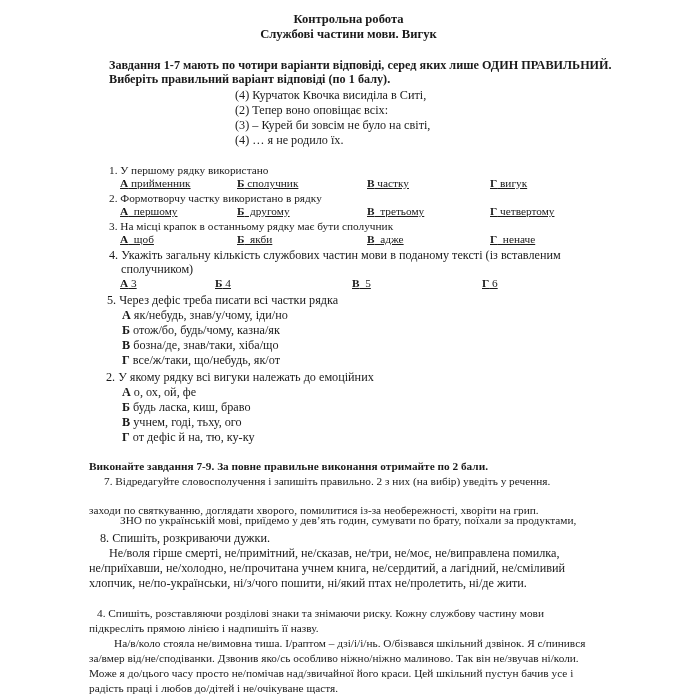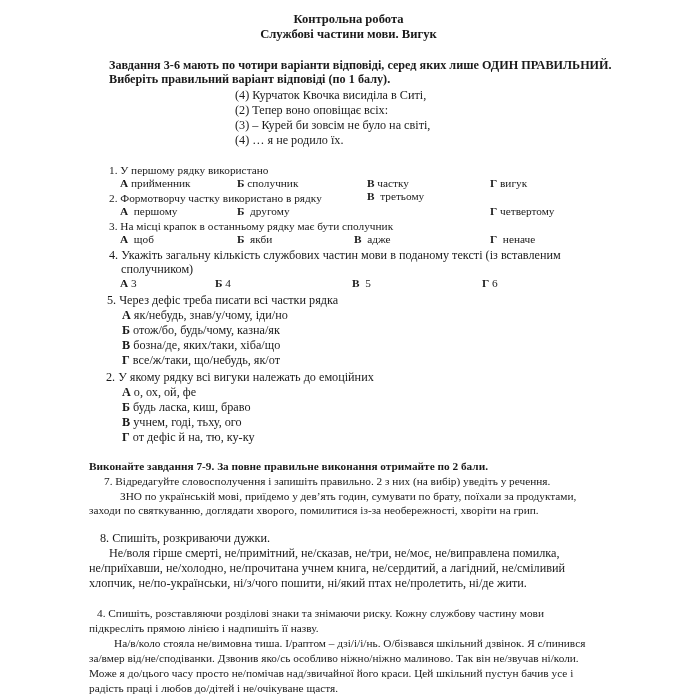--- a/index.html
+++ b/index.html
@@ -1,32 +1,32 @@
 <!DOCTYPE html>
 <html><head>
 <meta charset="utf-8">
 <style>
   html, body { margin:0; padding:0; background:#ffffff; }
   body { width:697px; height:698px; position:relative; overflow:hidden;
          font-family:"Liberation Serif","DejaVu Serif",serif; color:#1a1a1a; }
   .ln { position:absolute; white-space:nowrap; font-size:12.2px; line-height:14px; }
   .b { font-weight:bold; }
   .title { position:absolute; left:0; width:697px; text-align:center; font-weight:bold; font-size:12.6px; line-height:15px; }
-  .opt { position:absolute; white-space:nowrap; font-size:11.3px; line-height:13px; }
+  .opt { position:absolute; white-space:nowrap; font-size:11.3px; line-height:13px;text-decoration:underline; }
   .opt .k { font-weight:bold; }
   .sm { font-size:11.3px; }
 </style>
 </head>
 <body>
 
 <div>
   <div class="title" style="top:12px">Контрольна робота</div>
   <div class="title" style="top:27px">Службові частини мови. Вигук</div>
 
-  <div class="ln b" style="left:109px;top:58px">Завдання 3-6 мають по чотири варіанти відповіді, серед яких лише ОДИН ПРАВИЛЬНИЙ.</div>
+  <div class="ln b" style="left:109px;top:58px">Завдання 1-7 мають по чотири варіанти відповіді, серед яких лише ОДИН ПРАВИЛЬНИЙ.</div>
   <div class="ln b" style="left:109px;top:72px">Виберіть правильний варіант відповіді  (по 1 балу).</div>
 
   <div>
     <div class="ln" style="left:235px;top:88px">(4) Курчаток Квочка висиділа в Ситі,</div>
     <div class="ln" style="left:235px;top:103px">(2) Тепер воно оповіщає всіх:</div>
     <div class="ln" style="left:235px;top:118px">(3) – Курей би зовсім не було на світі,</div>
     <div class="ln" style="left:235px;top:133px">(4) … я не родило їх.</div>
   </div>
 
   <div>
@@ -34,62 +34,62 @@
     <div class="opt" style="left:120px;top:177px"><span class="k">А</span><span> прийменник</span></div>
     <div class="opt" style="left:237px;top:177px"><span class="k">Б</span><span> сполучник</span></div>
     <div class="opt" style="left:367px;top:177px"><span class="k">В</span><span> частку</span></div>
     <div class="opt" style="left:490px;top:177px"><span class="k">Г</span><span> вигук</span></div>
   </div>
 
   <div>
     <div class="ln sm" style="left:109px;top:191px">2. Формотворчу частку використано в рядку</div>
     <div class="opt" style="left:120px;top:205px"><span class="k">А</span><span style="white-space:pre">  першому</span></div>
     <div class="opt" style="left:237px;top:205px"><span class="k">Б</span><span style="white-space:pre">  другому</span></div>
-    <div class="opt" style="left:367px;top:190px"><span class="k">В</span><span style="white-space:pre">  третьому</span></div>
+    <div class="opt" style="left:367px;top:205px"><span class="k">В</span><span style="white-space:pre">  третьому</span></div>
     <div class="opt" style="left:490px;top:205px"><span class="k">Г</span><span> четвертому</span></div>
   </div>
 
   <div>
     <div class="ln sm" style="left:109px;top:219px">3. На місці крапок в останньому рядку має бути сполучник</div>
     <div class="opt" style="left:120px;top:233px"><span class="k">А</span><span style="white-space:pre">  щоб</span></div>
     <div class="opt" style="left:237px;top:233px"><span class="k">Б</span><span style="white-space:pre">  якби</span></div>
-    <div class="opt" style="left:354px;top:233px"><span class="k">В</span><span style="white-space:pre">  адже</span></div>
+    <div class="opt" style="left:367px;top:233px"><span class="k">В</span><span style="white-space:pre">  адже</span></div>
     <div class="opt" style="left:490px;top:233px"><span class="k">Г</span><span style="white-space:pre">  неначе</span></div>
   </div>
 
   <div>
     <div class="ln" style="left:109px;top:248px">4. Укажіть загальну кількість службових частин мови в поданому тексті (із вставленим</div>
     <div class="ln" style="left:121px;top:262px">сполучником)</div>
     <div class="opt" style="left:120px;top:277px"><span class="k">А</span><span> 3</span></div>
     <div class="opt" style="left:215px;top:277px"><span class="k">Б</span><span> 4</span></div>
     <div class="opt" style="left:352px;top:277px"><span class="k">В</span><span style="white-space:pre">  5</span></div>
     <div class="opt" style="left:482px;top:277px"><span class="k">Г</span><span> 6</span></div>
   </div>
 
   <div>
     <div class="ln" style="left:107px;top:293px">5. Через дефіс треба писати всі частки рядка</div>
     <div class="ln" style="left:122px;top:308px"><span class="b">А</span><span> як/небудь, знав/у/чому, іди/но</span></div>
     <div class="ln" style="left:122px;top:323px"><span class="b">Б</span><span> отож/бо, будь/чому, казна/як</span></div>
-    <div class="ln" style="left:122px;top:338px"><span class="b">В</span><span> бозна/де, яких/таки, хіба/що</span></div>
+    <div class="ln" style="left:122px;top:338px"><span class="b">В</span><span> бозна/де, знав/таки, хіба/що</span></div>
     <div class="ln" style="left:122px;top:353px"><span class="b">Г</span><span> все/ж/таки, що/небудь, як/от</span></div>
   </div>
 
   <div>
     <div class="ln" style="left:106px;top:370px">2. У якому рядку всі вигуки належать до емоційних</div>
     <div class="ln" style="left:122px;top:385px"><span class="b">А</span><span> о, ох, ой, фе</span></div>
     <div class="ln" style="left:122px;top:400px"><span class="b">Б</span><span> будь ласка, киш, браво</span></div>
     <div class="ln" style="left:122px;top:415px"><span class="b">В</span><span> учнем, годі, тьху, ого</span></div>
     <div class="ln" style="left:122px;top:430px"><span class="b">Г</span><span> от дефіс й на, тю, ку-ку</span></div>
   </div>
 
   <div class="ln b sm" style="left:89px;top:459px">Виконайте завдання 7-9. За повне правильне виконання отримайте по 2 бали.</div>
 
   <div>
     <div class="ln sm" style="left:104px;top:474px">7. Відредагуйте словосполучення і запишіть правильно. 2 з них (на вибір) уведіть у речення.</div>
-    <div class="ln sm" style="left:120px;top:489px">ЗНО по українській мові, приїдемо у дев’ять годин, сумувати по брату, поїхали за продуктами,</div>
+    <div class="ln sm" style="left:120px;top:513px">ЗНО по українській мові, приїдемо у дев’ять годин, сумувати по брату, поїхали за продуктами,</div>
     <div class="ln sm" style="left:89px;top:503px">заходи по святкуванню, доглядати хворого, помилитися із-за необережності, хворіти на грип.</div>
   </div>
 
   <div>
     <div class="ln" style="left:100px;top:531px">8. Спишіть, розкриваючи дужки.</div>
     <div class="ln" style="left:109px;top:546px">Не/воля гірше смерті, не/примітний, не/сказав, не/три, не/моє, не/виправлена помилка,</div>
     <div class="ln" style="left:89px;top:561px">не/приїхавши, не/холодно, не/прочитана учнем книга, не/сердитий, а лагідний, не/сміливий</div>
     <div class="ln" style="left:89px;top:576px">хлопчик, не/по-українськи, ні/з/чого пошити,  ні/який птах не/пролетить, ні/де жити.</div>
   </div>
 

